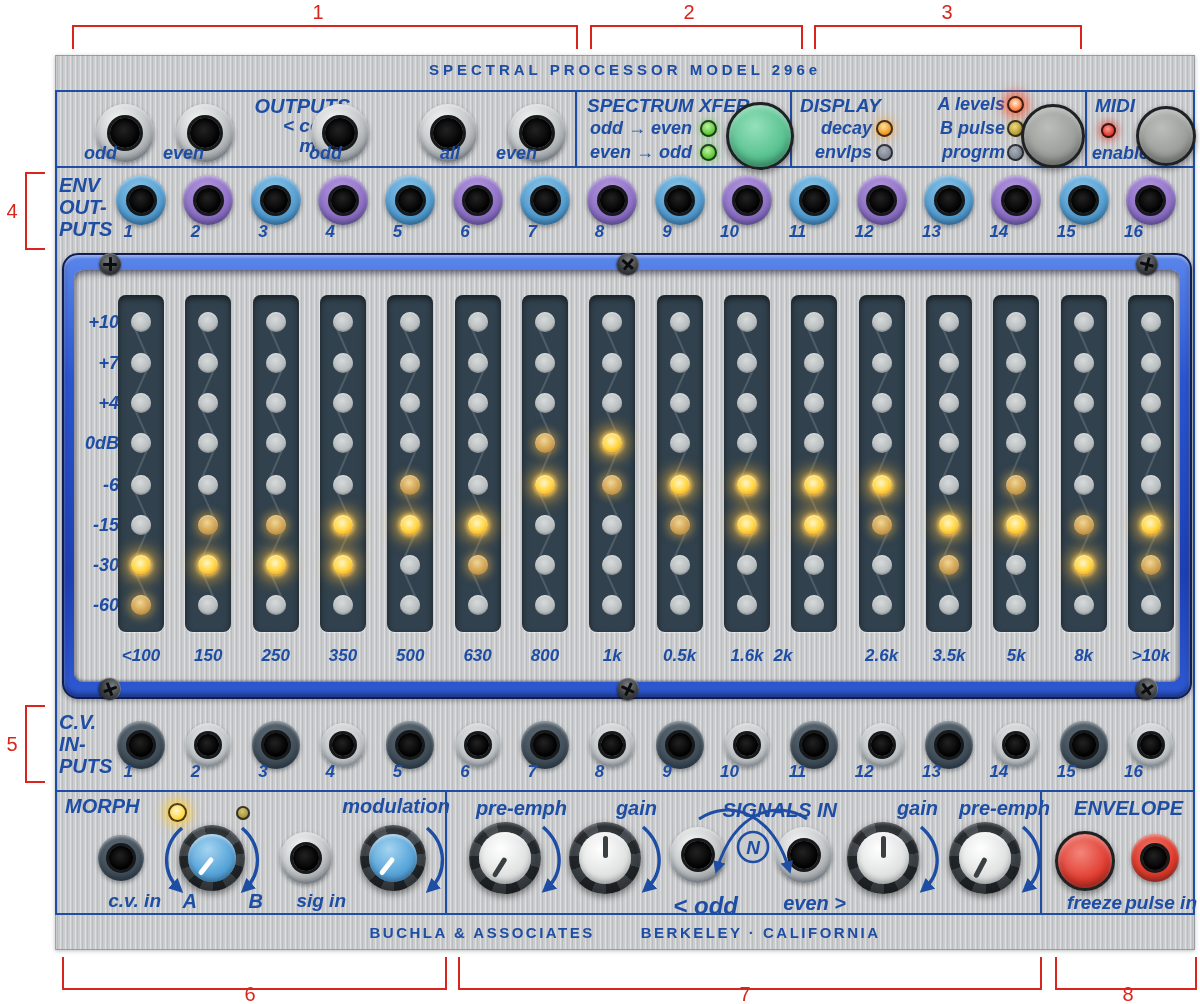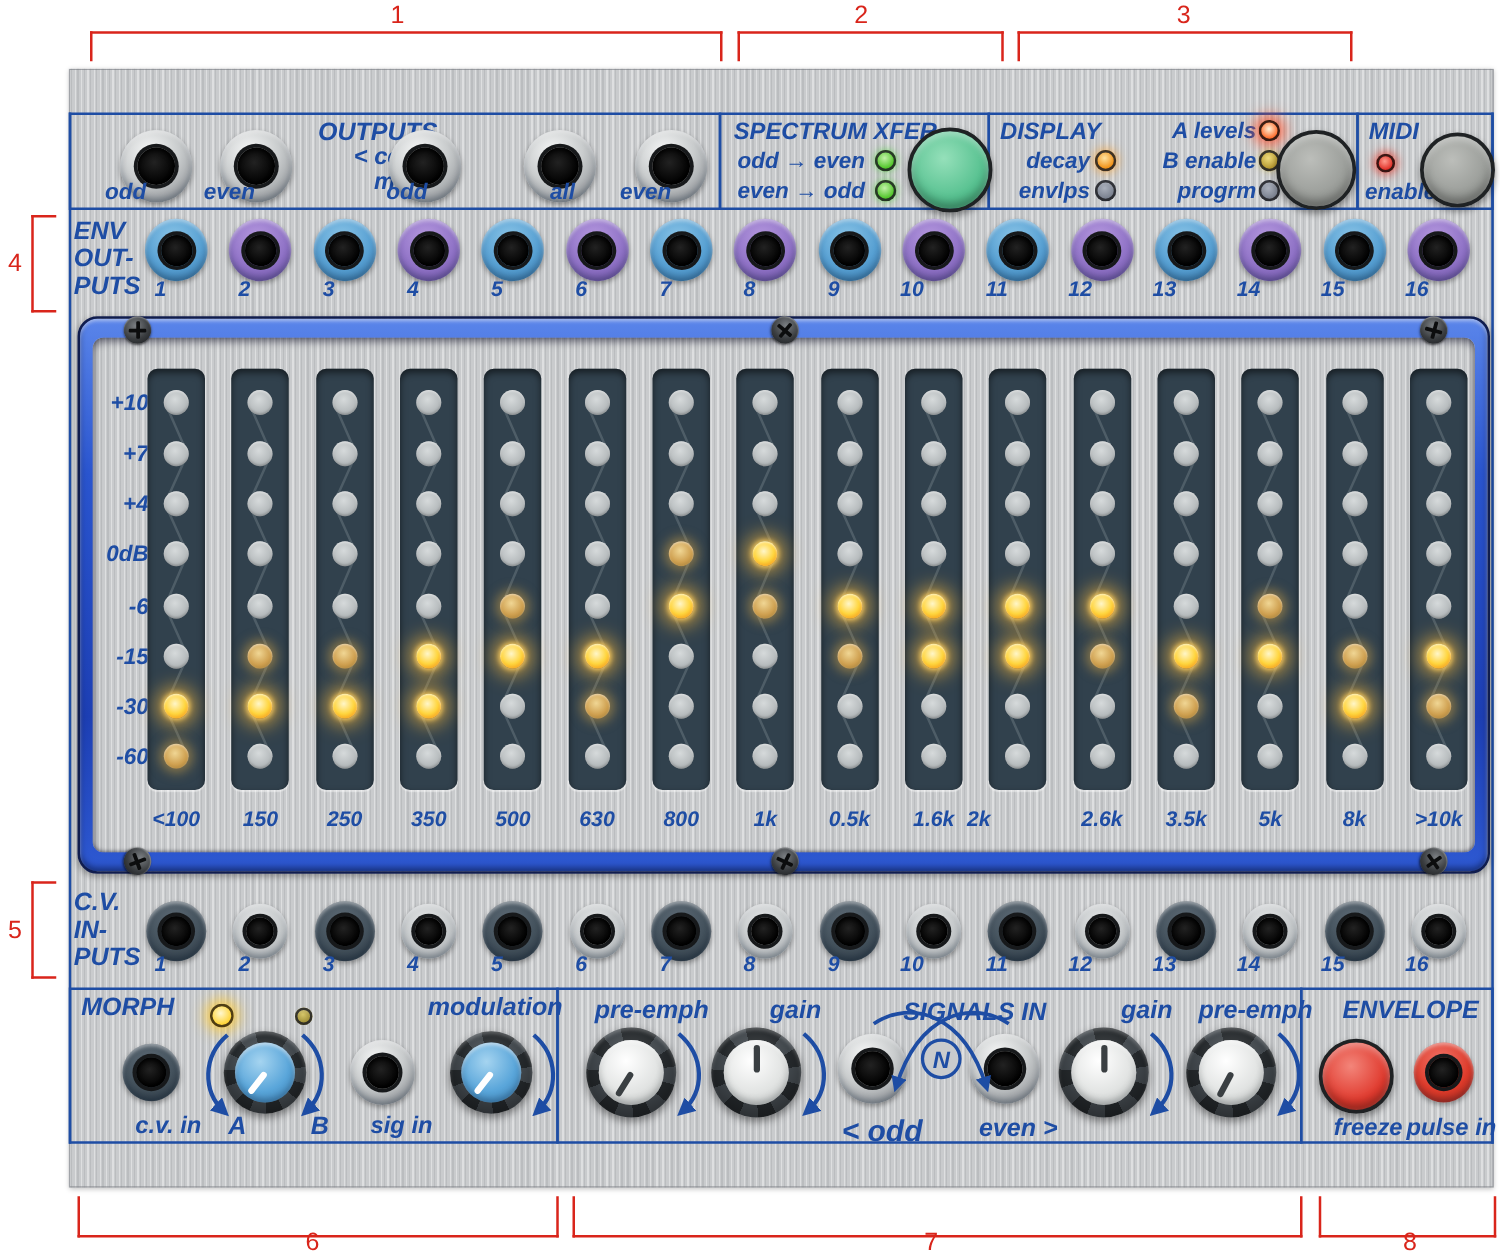--- a/index.html
+++ b/index.html
@@ -107,20 +107,21 @@
     <defs>
   <marker id="arw" viewBox="0 0 10 10" refX="6" refY="5" markerWidth="4.2" markerHeight="4.2" orient="auto-start-reverse">
     <path d="M0,0 L10,5 L0,10 Z" fill="#1e4da4"></path>
   </marker>
 </defs>
   </svg>
 
 <div id="stage">
 
   <div id="panel">
+    <div id="title">SPECTRAL PROCESSOR MODEL 296e</div>
 
     <div class="edge" style="left:0;top:35px;height:825px"></div>
     <div class="edge" style="left:1138px;top:35px;height:825px"></div>
 
     <div class="bluebox" style="left:0;top:35px;width:522px;height:78px"></div>
     <div class="bluebox" style="left:520px;top:35px;width:217px;height:78px"></div>
     <div class="bluebox" style="left:735px;top:35px;width:297px;height:78px"></div>
     <div class="bluebox" style="left:1030px;top:35px;width:110px;height:78px"></div>
 
     <div class="lab ctr" style="left:155px;top:40px;width:140px;font-size:20px">OUTPUTS</div>
@@ -160,21 +161,21 @@
     <div class="iled led-green" style="left:645px;top:65px;width:17px;height:17px"></div>
     <div class="iled led-green" style="left:645px;top:89px;width:17px;height:17px"></div>
     <div class="btn btn-green" style="left:671px;top:47px;width:62px;height:62px"></div>
 
     <div class="lab" style="left:745px;top:40px;font-size:19px">DISPLAY</div>
     <div class="lab rgt" style="left:727px;top:63px;width:90px;font-size:18px">decay</div>
     <div class="lab rgt" style="left:727px;top:87px;width:90px;font-size:18px">envlps</div>
     <div class="iled led-orange" style="left:821px;top:65px;width:17px;height:17px"></div>
     <div class="iled led-bluegray" style="left:821px;top:89px;width:17px;height:17px"></div>
     <div class="lab rgt" style="left:860px;top:39px;width:90px;font-size:18px">A levels</div>
-    <div class="lab rgt" style="left:860px;top:63px;width:90px;font-size:18px">B enable</div>
+    <div class="lab rgt" style="left:860px;top:63px;width:90px;font-size:18px">B pulse</div>
     <div class="lab rgt" style="left:860px;top:87px;width:90px;font-size:18px">progrm</div>
     <div class="iled led-redlit" style="left:952px;top:41px;width:17px;height:17px"></div>
     <div class="iled led-yellowdim" style="left:952px;top:65px;width:17px;height:17px"></div>
     <div class="iled led-bluegray" style="left:952px;top:89px;width:17px;height:17px"></div>
     <div class="btn btn-gray" style="left:966px;top:49px;width:58px;height:58px"></div>
 
     <div class="lab" style="left:1040px;top:40px;font-size:19px">MIDI</div>
     <div class="iled led-redsmall" style="left:1046px;top:68px;width:15px;height:15px"></div>
     <div class="lab" style="left:1037px;top:88px;font-size:18px">enable</div>
     <div class="btn btn-gray" style="left:1081px;top:51px;width:54px;height:54px"></div>
@@ -660,20 +661,24 @@
       </svg>
 
     <div class="lab ctr" style="left:998px;top:742px;width:130px;font-size:20px">ENVELOPE</div>
     <div class="btn btn-red" style="left:1000px;top:776px;width:54px;height:54px"></div>
     <div class="jack j-red" style="left:1076px;top:779px;width:48px;height:48px">
         <div class="hole" style="width:24px;height:24px"></div>
       </div>
     <div class="lab ctr" style="left:987px;top:837px;width:80px;font-size:19px">freeze</div>
     <div class="lab ctr" style="left:1058px;top:837px;width:84px;font-size:19px">pulse in</div>
 
+    <div id="footer">
+      <span>BUCHLA &amp; ASSOCIATES</span>
+      <span>BERKELEY · CALIFORNIA</span>
+    </div>
   </div>
 
   <div class="hb" style="left:72px;top:25px;width:506px;height:24px"></div>
   <div class="hb" style="left:590px;top:25px;width:213px;height:24px"></div>
   <div class="hb" style="left:814px;top:25px;width:268px;height:24px"></div>
   <div class="vb" style="left:25px;top:172px;width:20px;height:78px"></div>
   <div class="vb" style="left:25px;top:705px;width:20px;height:78px"></div>
   <div class="hbu" style="left:62px;top:957px;width:385px;height:33px"></div>
   <div class="hbu" style="left:458px;top:957px;width:584px;height:33px"></div>
   <div class="hbu" style="left:1055px;top:957px;width:142px;height:33px"></div>

